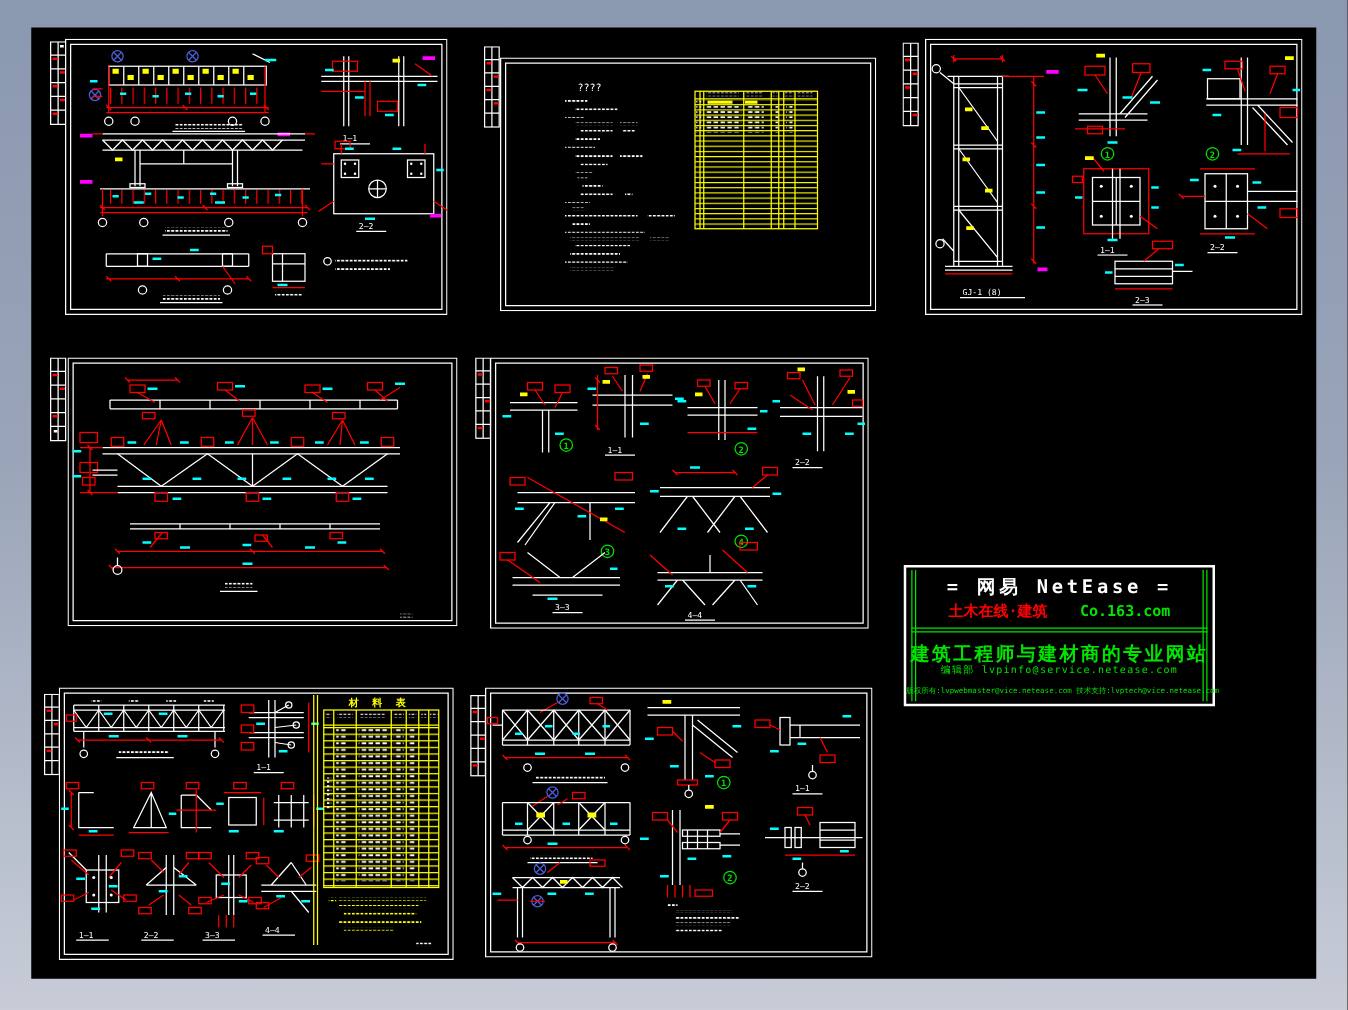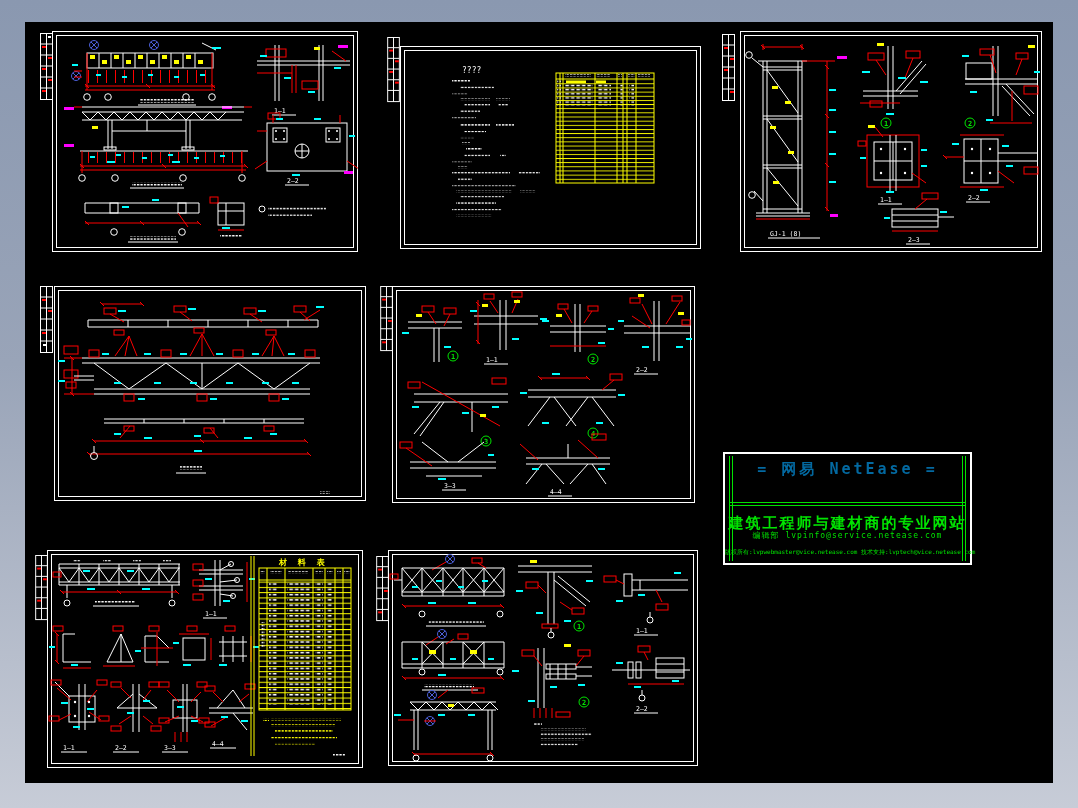--- a/index.html
+++ b/index.html
@@ -21,21 +21,21 @@
   .fm{fill:#ff00ff;stroke:none;}
   text.lw{fill:#fff;font:6.5px "DejaVu Sans Mono",monospace;stroke:none;}
   text.lg{fill:#00e400;font:bold 7px "DejaVu Sans Mono",monospace;text-anchor:middle;stroke:none;}
   text.lt{fill:#fff;font:8px "DejaVu Sans Mono",monospace;stroke:none;}
   text.lyt{fill:#ffff00;font:bold 8px "DejaVu Sans Mono",monospace;letter-spacing:3px;stroke:none;}
   
   #p6{border:2px solid #fff;}
   .tb-green-v{position:absolute;top:2px;bottom:2px;border-left:1px solid #00e400;border-right:1px solid #00e400;}
   .tb-sep{position:absolute;left:4px;right:4px;border-top:1px solid #00e400;}
   .tb-line{position:absolute;left:0;right:0;text-align:center;white-space:nowrap;}
-  .tb-brand{top:6px;color:#0369a1;font-size:15px;font-weight:bold;letter-spacing:3px;}
+  .tb-brand{top:6px;color:#ffffff;font-size:15px;font-weight:bold;letter-spacing:3px;}
   .tb-row2{top:27px;font-size:12px;font-weight:bold;}
   .tb-row2 .red{color:#ff0000;margin-right:26px;}
   .tb-row2 .grn{color:#00e400;}
   .tb-slogan{top:60px;color:#00e400;font-size:15px;font-weight:bold;letter-spacing:2px;}
   .tb-editor{top:76px;color:#00e400;font-size:8px;letter-spacing:1px;}
   .tb-copy{top:94px;color:#00e400;font-size:6px;}
 </style>
 </head>
 <body>
 
@@ -591,20 +591,23 @@
         <line class="w" x1="156" y1="210" x2="180" y2="210"></line>
       </svg>
     </div>
 
     <div class="panel" id="p6" style="left:698px;top:430px;width:245px;height:109px">
       <div class="tb-green-v" style="left:4px;right:4px"></div>
       <div class="tb-green-v" style="left:7px;right:7px"></div>
       <div class="tb-sep" style="top:48px"></div>
       <div class="tb-sep" style="top:51px"></div>
       <div class="tb-line tb-brand">=  网易 NetEase  =</div>
+      <div class="tb-line tb-row2">
+        <span class="red">土木在线·建筑</span><span class="grn">Co.163.com</span>
+      </div>
       <div class="tb-line tb-slogan">建筑工程师与建材商的专业网站</div>
       <div class="tb-line tb-editor">编辑部  lvpinfo@service.netease.com</div>
       <div class="tb-line tb-copy">版权所有:lvpwebmaster@vice.netease.com  技术支持:lvptech@vice.netease.com</div>
     </div>
 
     <div class="panel" style="left:22px;top:528px;width:316px;height:218px">
       <svg viewBox="0 0 316 218">
         <rect class="w" x="0.5" y="0.5" width="315" height="217"></rect>
         <rect class="w" x="4.5" y="4.5" width="307" height="209"></rect>
 

